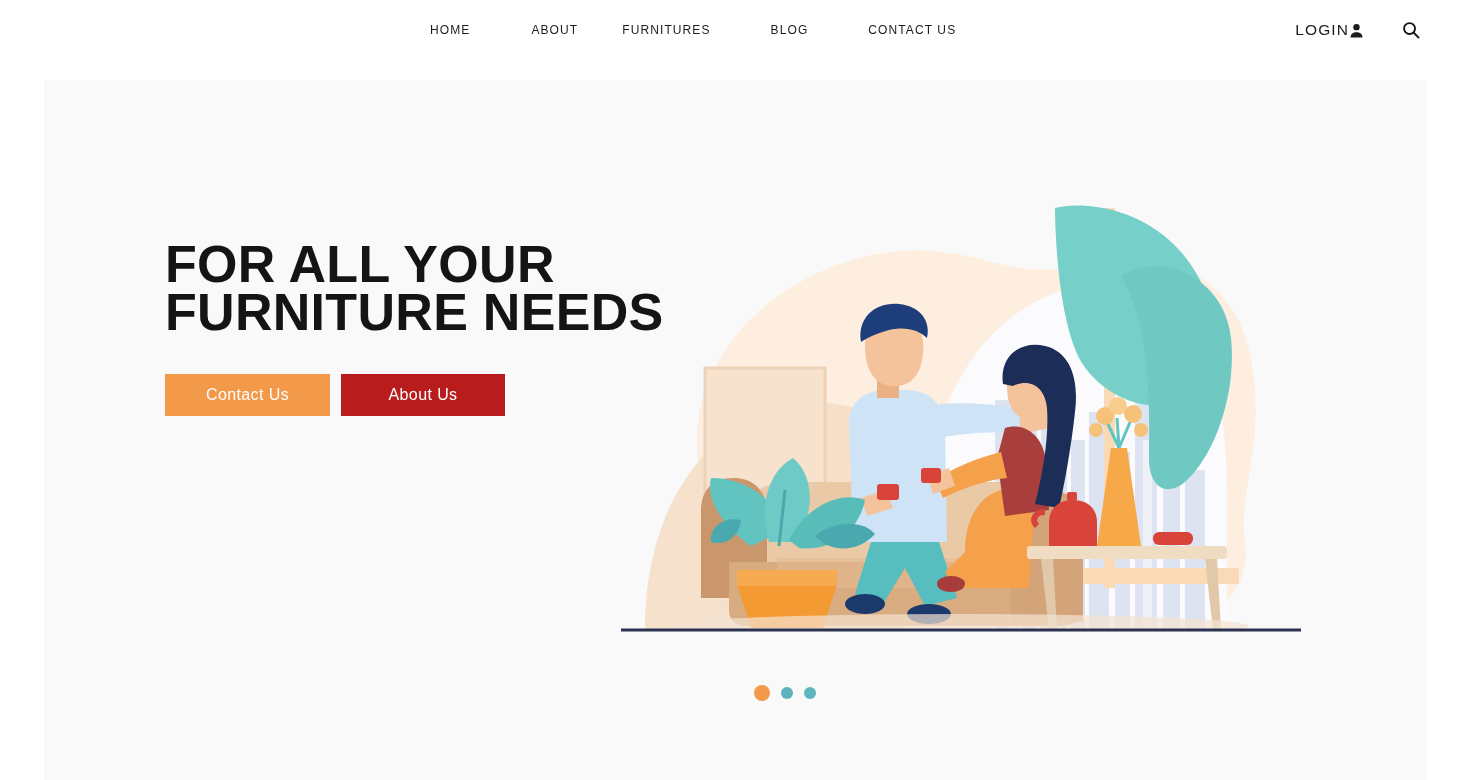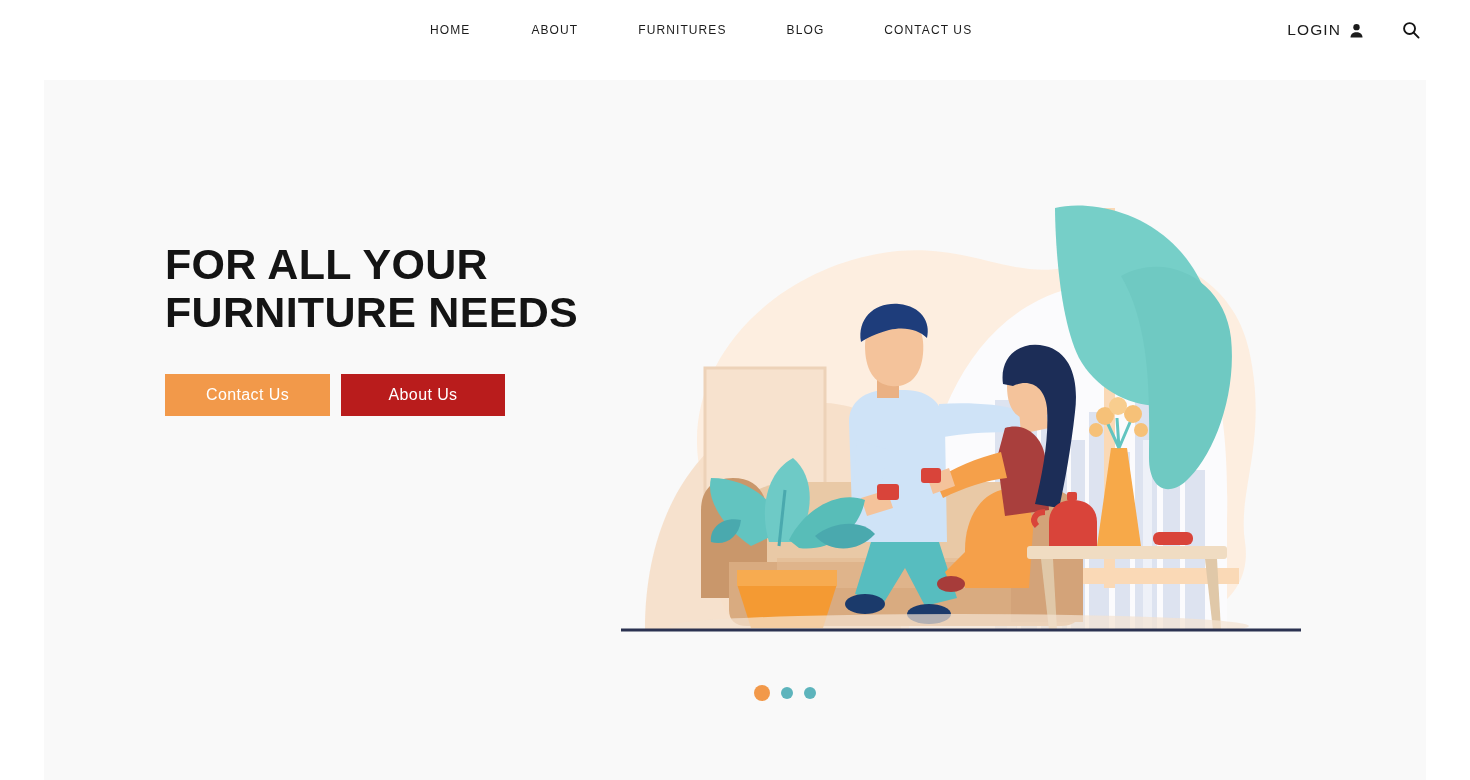--- a/index.html
+++ b/index.html
@@ -58,50 +58,50 @@
 
   .nav {
     position: absolute; left: 430px; top: 0; height: 60px;
     display: flex; align-items: center; gap: 0;
   }
   .nav-item {
     font-size: 12px; color: #1c1c1c; letter-spacing: 1.1px;
     text-decoration: none; cursor: pointer; white-space: nowrap;
   }
   .nav-item:nth-child(1){ margin-right: 61px; }
-  .nav-item:nth-child(2){ margin-right: 60px; }
+  .nav-item:nth-child(2){ margin-right: 44px; }
   .nav-item:nth-child(3){ margin-right: 60px; }
   .nav-item:nth-child(4){ margin-right: 60px; }
 
   .header-right {
     position: absolute; right: 50px; top: 0; height: 60px;
     display: flex; align-items: center; gap: 0;
   }
   .login-link {
-    display: flex; align-items: center; gap: 8px;
+    display: flex; align-items: center; 
     font-size: 15.5px; color: #1c1c1c; letter-spacing: 1.1px;
     text-decoration: none; cursor: pointer; margin-right: 38px;
   }
   .user-icon { display:block; }
   .search-btn {
     background: none; border: none; cursor: pointer; padding: 0;
     display: flex; align-items: center;
   }
 
   
   .hero {
     position: absolute; left: 44px; top: 80px;
     width: 1382px; height: 700px;
     background: #f9f9f9;
   }
   .hero-copy {
     position: absolute; left: 121px; top: 160px; width: 520px;
   }
   .hero-title {
-    font-size: 43px; font-weight: 700; line-height: 48px;
+    font-size: 52px; font-weight: 700; line-height: 48px;
     letter-spacing: 0.3px; color: #141414; text-transform: uppercase;
     white-space: pre-line;
   }
   .hero-text {
     margin-top: 28px; font-size: 15.5px; line-height: 24px;
     color: #3a3a3a; width: 445px;
   }
   .hero-actions { margin-top: 38px; display: flex; gap: 11px; }
   .btn {
     border: none; cursor: pointer;

